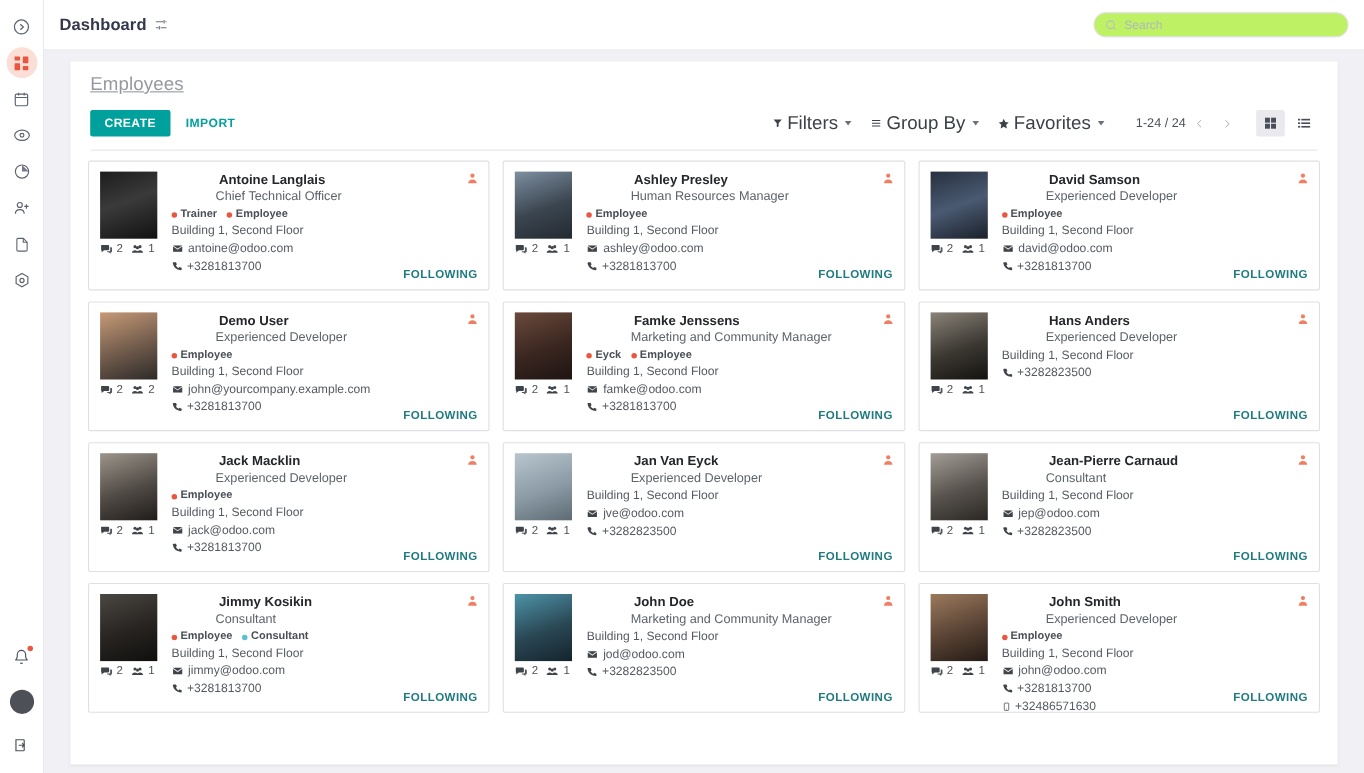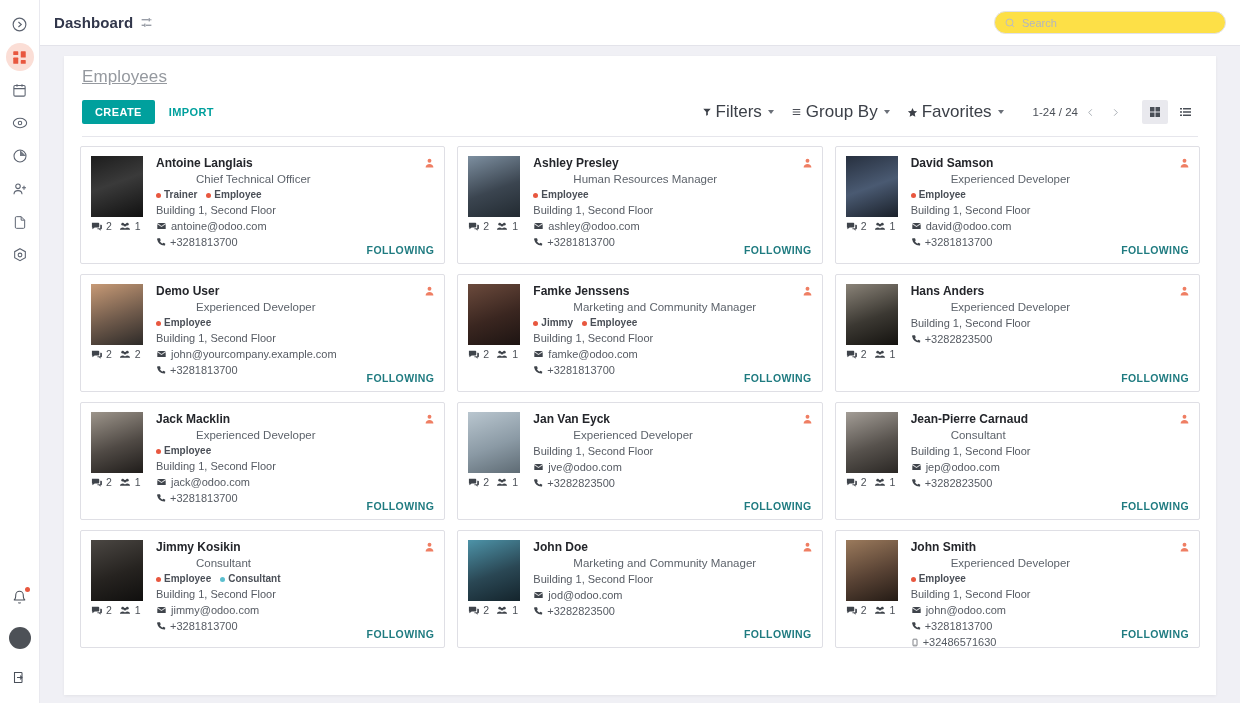--- a/index.html
+++ b/index.html
@@ -58,21 +58,21 @@
   #app-title {
     font-size: 15px; font-weight: bold; color: #32374b;
     letter-spacing: .1px;
   }
   #title-cog { margin-left: 7px; color: #6b7280; display: flex; align-items: center; cursor: pointer; }
   #topbar-spacer { flex: 1 1 auto; }
   #search-box {
     width: 232px; height: 23px;
     border: 1px solid #e2e2ea; border-radius: 12px;
     display: flex; align-items: center; padding: 0 9px;
-    background: #fde047;
+    background: #bef264;
   }
   #search-box svg { color: #b9bcc6; flex: 0 0 auto; }
   #search-input {
     border: 0; outline: 0; margin-left: 6px;
     font-family: "Liberation Sans", sans-serif;
     font-size: 11px; color: #5a5f6b; width: 100%;
     background: transparent;
   }
   #search-input::placeholder { color: #b2b6c0; }
 
@@ -170,21 +170,21 @@
   .k-meta {
     display: flex; align-items: center; gap: 3px;
     margin-top: 3px; font-size: 10.5px; color: #4b5057;
   }
   .k-meta .mi { display: inline-flex; align-items: center; color: #3f444b; }
   .k-meta .num { margin-left: 1px; }
 
   .k-right { flex: 1 1 auto; padding-left: 7px; min-width: 0; }
   .k-name {
     font-size: 12px; font-weight: bold; color: #24262b;
-    line-height: 15px; margin-bottom: 1px;
+    line-height: 15px; margin-bottom: 1px; margin-left: 43px;
   }
   .k-job { font-size: 11.5px; color: #5d636b; line-height: 15px; margin-left: 40px; }
   .k-tags { display: flex; flex-wrap: wrap; gap: 9px; margin: 1px 0 0 0; }
   .k-tag {
     font-size: 10px; font-weight: bold; color: #4a4f57;
     display: inline-flex; align-items: center; gap: 3px;
     line-height: 14px;
   }
   .k-tag .tdot { width: 5px; height: 5px; border-radius: 50%; display: inline-block; }
   .k-line {
@@ -658,21 +658,21 @@
                     </span>
                     <span class="num">1</span>
                   </div>
                 </div>
                 <div class="k-right">
                   <div class="k-name">Famke Jenssens</div>
                   <div class="k-job">Marketing and Community Manager</div>
                   <div class="k-tags">
                     <span class="k-tag">
                       <span class="tdot" style="background:#e8573f"></span>
-                      <span>Jimmy</span>
+                      <span>Eyck</span>
                     </span>
                     <span class="k-tag">
                       <span class="tdot" style="background:#e8573f"></span>
                       <span>Employee</span>
                     </span>
                   </div>
                   <div class="k-line">
                     <span>Building 1, Second Floor</span>
                   </div>
                   <div class="k-line">

